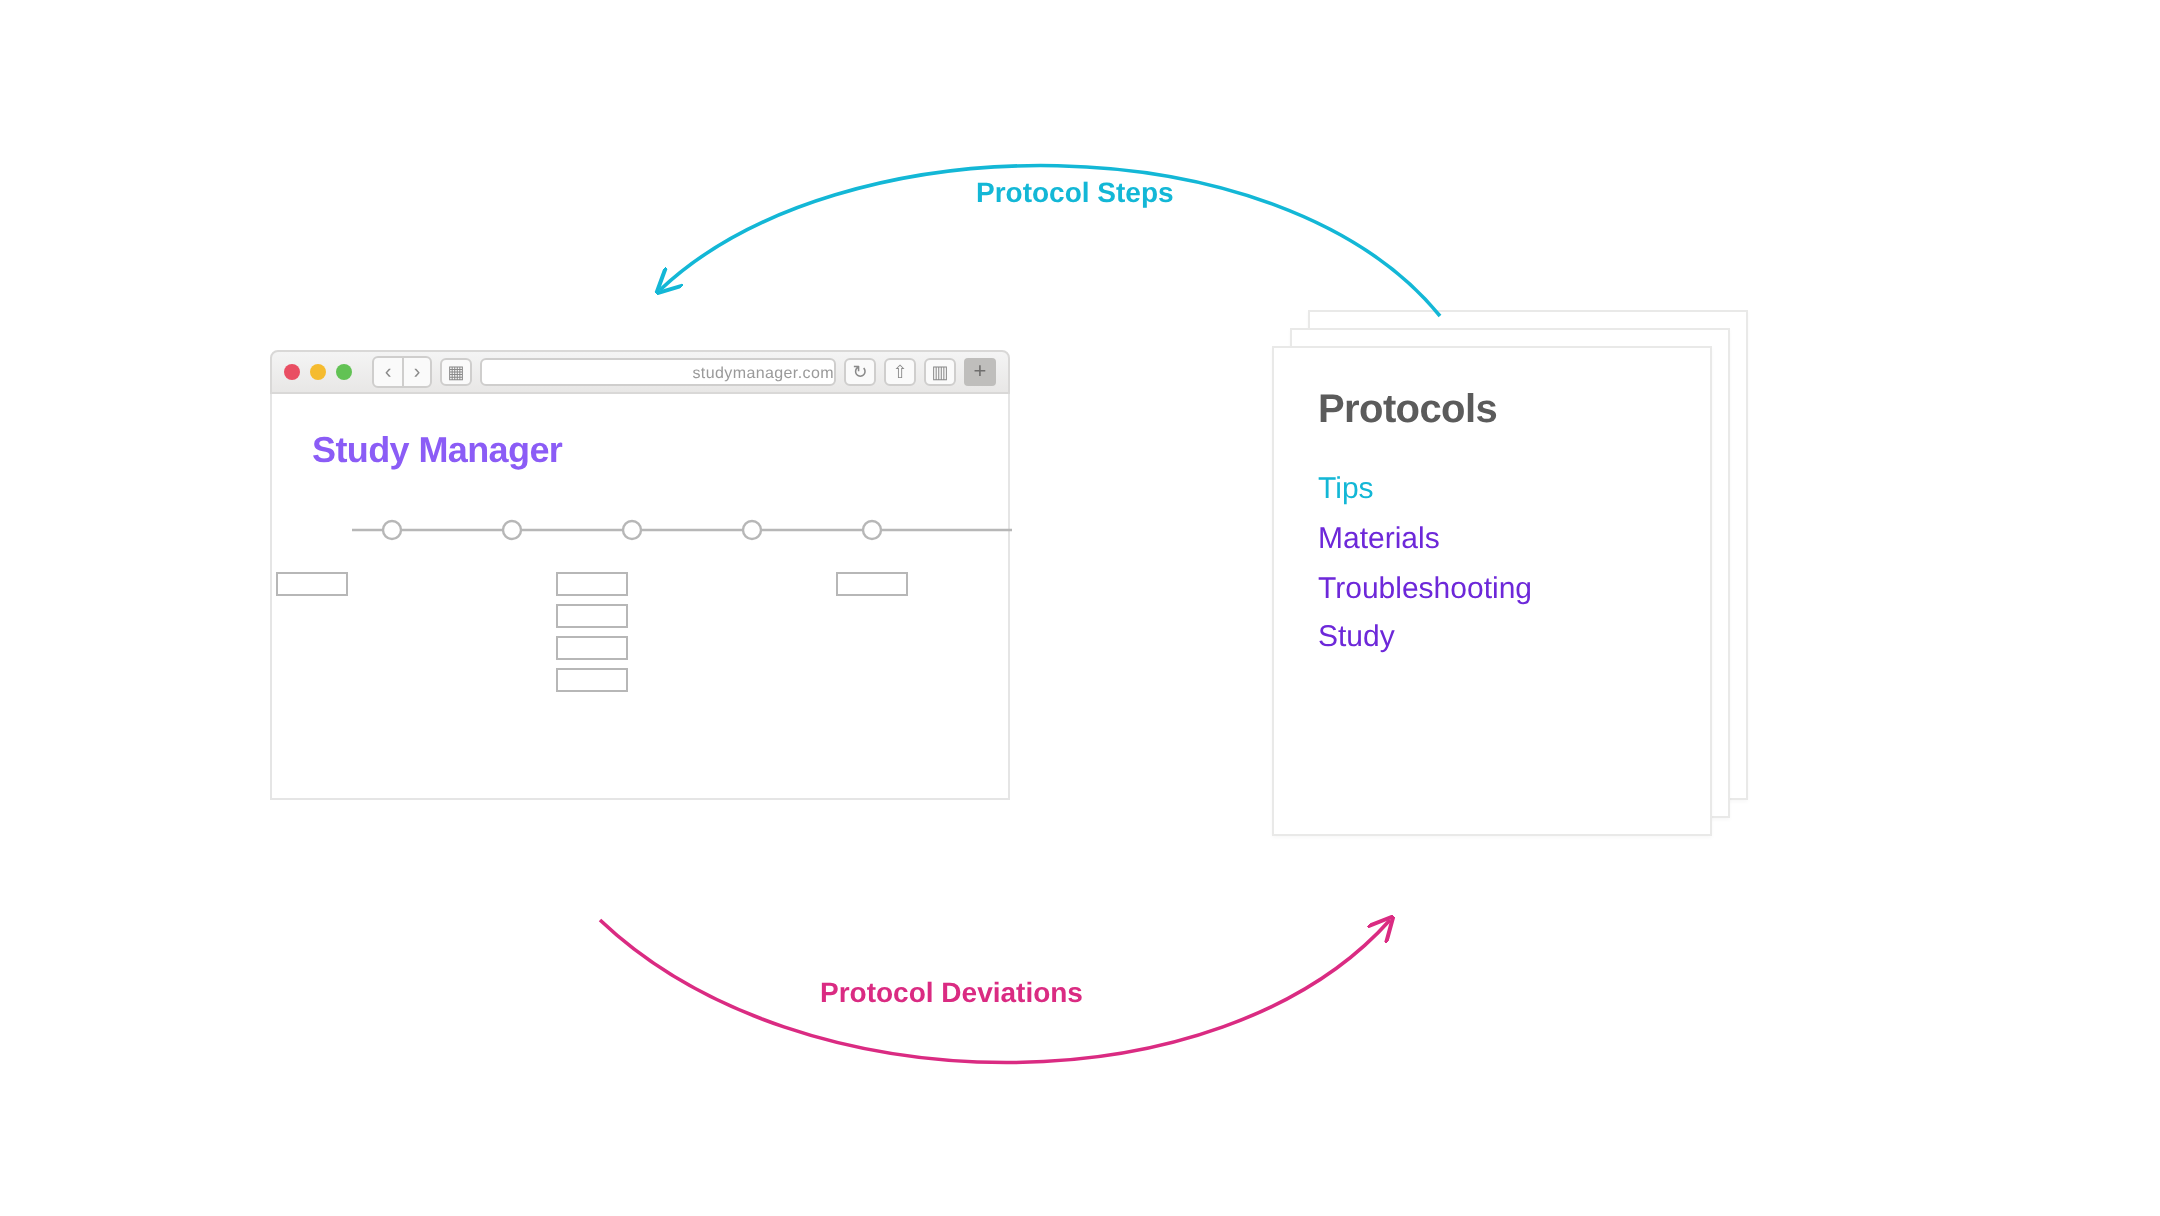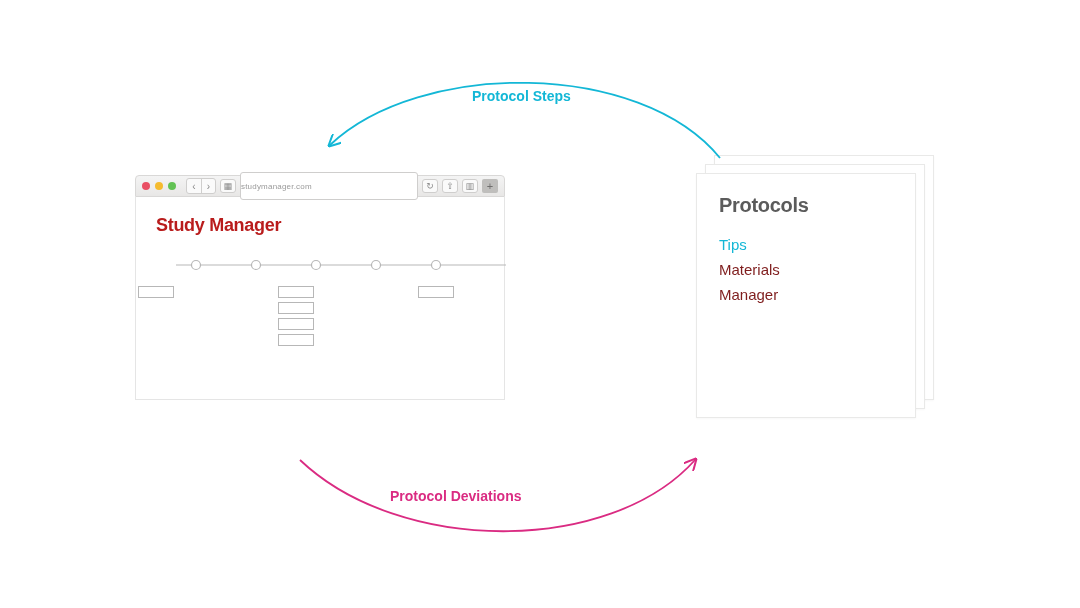--- a/index.html
+++ b/index.html
@@ -49,64 +49,64 @@
   .chrome-icon {
     width: 16px; height: 14px;
     border: 1px solid #cfcecd;
     border-radius: 3px;
     background: #fafafa;
     display: flex; align-items: center; justify-content: center;
     font-size: 9px; color: #8a8a8a;
   }
   .address {
     flex: 1;
-    height: 28px;
+    height: 14px;
     border: 1px solid #cfcecd;
     border-radius: 3px;
     background: #ffffff;
     font-size: 8px;
     color: #9a9a9a;
     display: flex;
     align-items: center;
-    justify-content: flex-start;
+    justify-content: flex-end;
     letter-spacing: .2px;
   }
   .chrome-plus {
     width: 16px; height: 14px;
     background: #bfbebc;
     border-radius: 2px;
     display: flex; align-items: center; justify-content: center;
     color: #6f6e6d; font-size: 11px; line-height: 1;
   }
   .browser-body {
     border: 1px solid #e5e5e5;
     border-top: none;
     height: calc(100% - 22px);
     padding: 18px 20px 10px 20px;
   }
   .sm-title {
     font-size: 18px;
     font-weight: 700;
-    color: #b91c1c;
+    color: #8b5cf6;
     letter-spacing: -0.3px;
     margin-bottom: 22px;
   }
   .timeline-wrap { position: relative; height: 100px; }
   .timeline-svg { position: absolute; left: 20px; right: -20px; top: 0; height: 14px; }
   .tl-box {
     position: absolute;
     width: 36px; height: 12px;
     border: 1px solid #b7b7b7;
     background: #fff;
   }
 
   
   .stack {
     position: absolute;
-    left: 696px;
+    left: 636px;
     top: 155px;
     width: 258px;
     height: 260px;
   }
   .card {
     position: absolute;
     width: 220px;
     height: 245px;
     background: #ffffff;
     border: 1px solid #e9e9e8;
@@ -118,21 +118,21 @@
   .proto-title {
     font-size: 20px;
     font-weight: 700;
     color: #5b5b5b;
     margin-bottom: 16px;
     letter-spacing: -0.3px;
   }
   .proto-list { list-style: none; }
   .proto-list li {
     font-size: 15px;
-    color: #7f1d1d;
+    color: #6d28d9;
     line-height: 1.65;
     font-weight: 500;
   }
   .proto-list li.active { color: #13b7d6; }
 
   
   .arrow-layer {
     position: absolute;
     inset: 0;
     pointer-events: none;
@@ -192,34 +192,35 @@
 </div>
 
 <div class="stack">
   <div class="card back2"></div>
   <div class="card back1"></div>
   <div class="card front">
     <div class="proto-title">Protocols</div>
     <ul class="proto-list">
       <li class="active">Tips</li>
       <li>Materials</li>
-      <li>Manager</li>
+      <li>Troubleshooting</li>
+      <li>Study</li>
     </ul>
   </div>
 </div>
 
 <svg class="arrow-layer" width="1080" height="608">
   <defs>
     <marker id="arrCyan" viewBox="0 0 10 10" refX="8" refY="5" markerWidth="7" markerHeight="7" orient="auto-start-reverse">
       <path d="M0,0 L10,5 L0,10" fill="none" stroke="#13b7d6" stroke-width="1.6"></path>
     </marker>
     <marker id="arrMag" viewBox="0 0 10 10" refX="8" refY="5" markerWidth="7" markerHeight="7" orient="auto-start-reverse">
       <path d="M0,0 L10,5 L0,10" fill="none" stroke="#da2b82" stroke-width="1.6"></path>
     </marker>
   </defs>
 
   <path d="M 720 158 C 640 60, 420 60, 330 145" fill="none" stroke="#13b7d6" stroke-width="1.8" marker-end="url(#arrCyan)"></path>
 
   <path d="M 300 460 C 400 555, 610 555, 695 460" fill="none" stroke="#da2b82" stroke-width="1.8" marker-end="url(#arrMag)"></path>
 </svg>
 
-<div class="label top" style="left:472px; top:88px;">Protocol Steps</div>
-<div class="label bottom" style="left:390px; top:488px;">Protocol Deviations</div>
+<div class="label top" style="left:488px; top:88px;">Protocol Steps</div>
+<div class="label bottom" style="left:410px; top:488px;">Protocol Deviations</div>
 
 </body></html>

